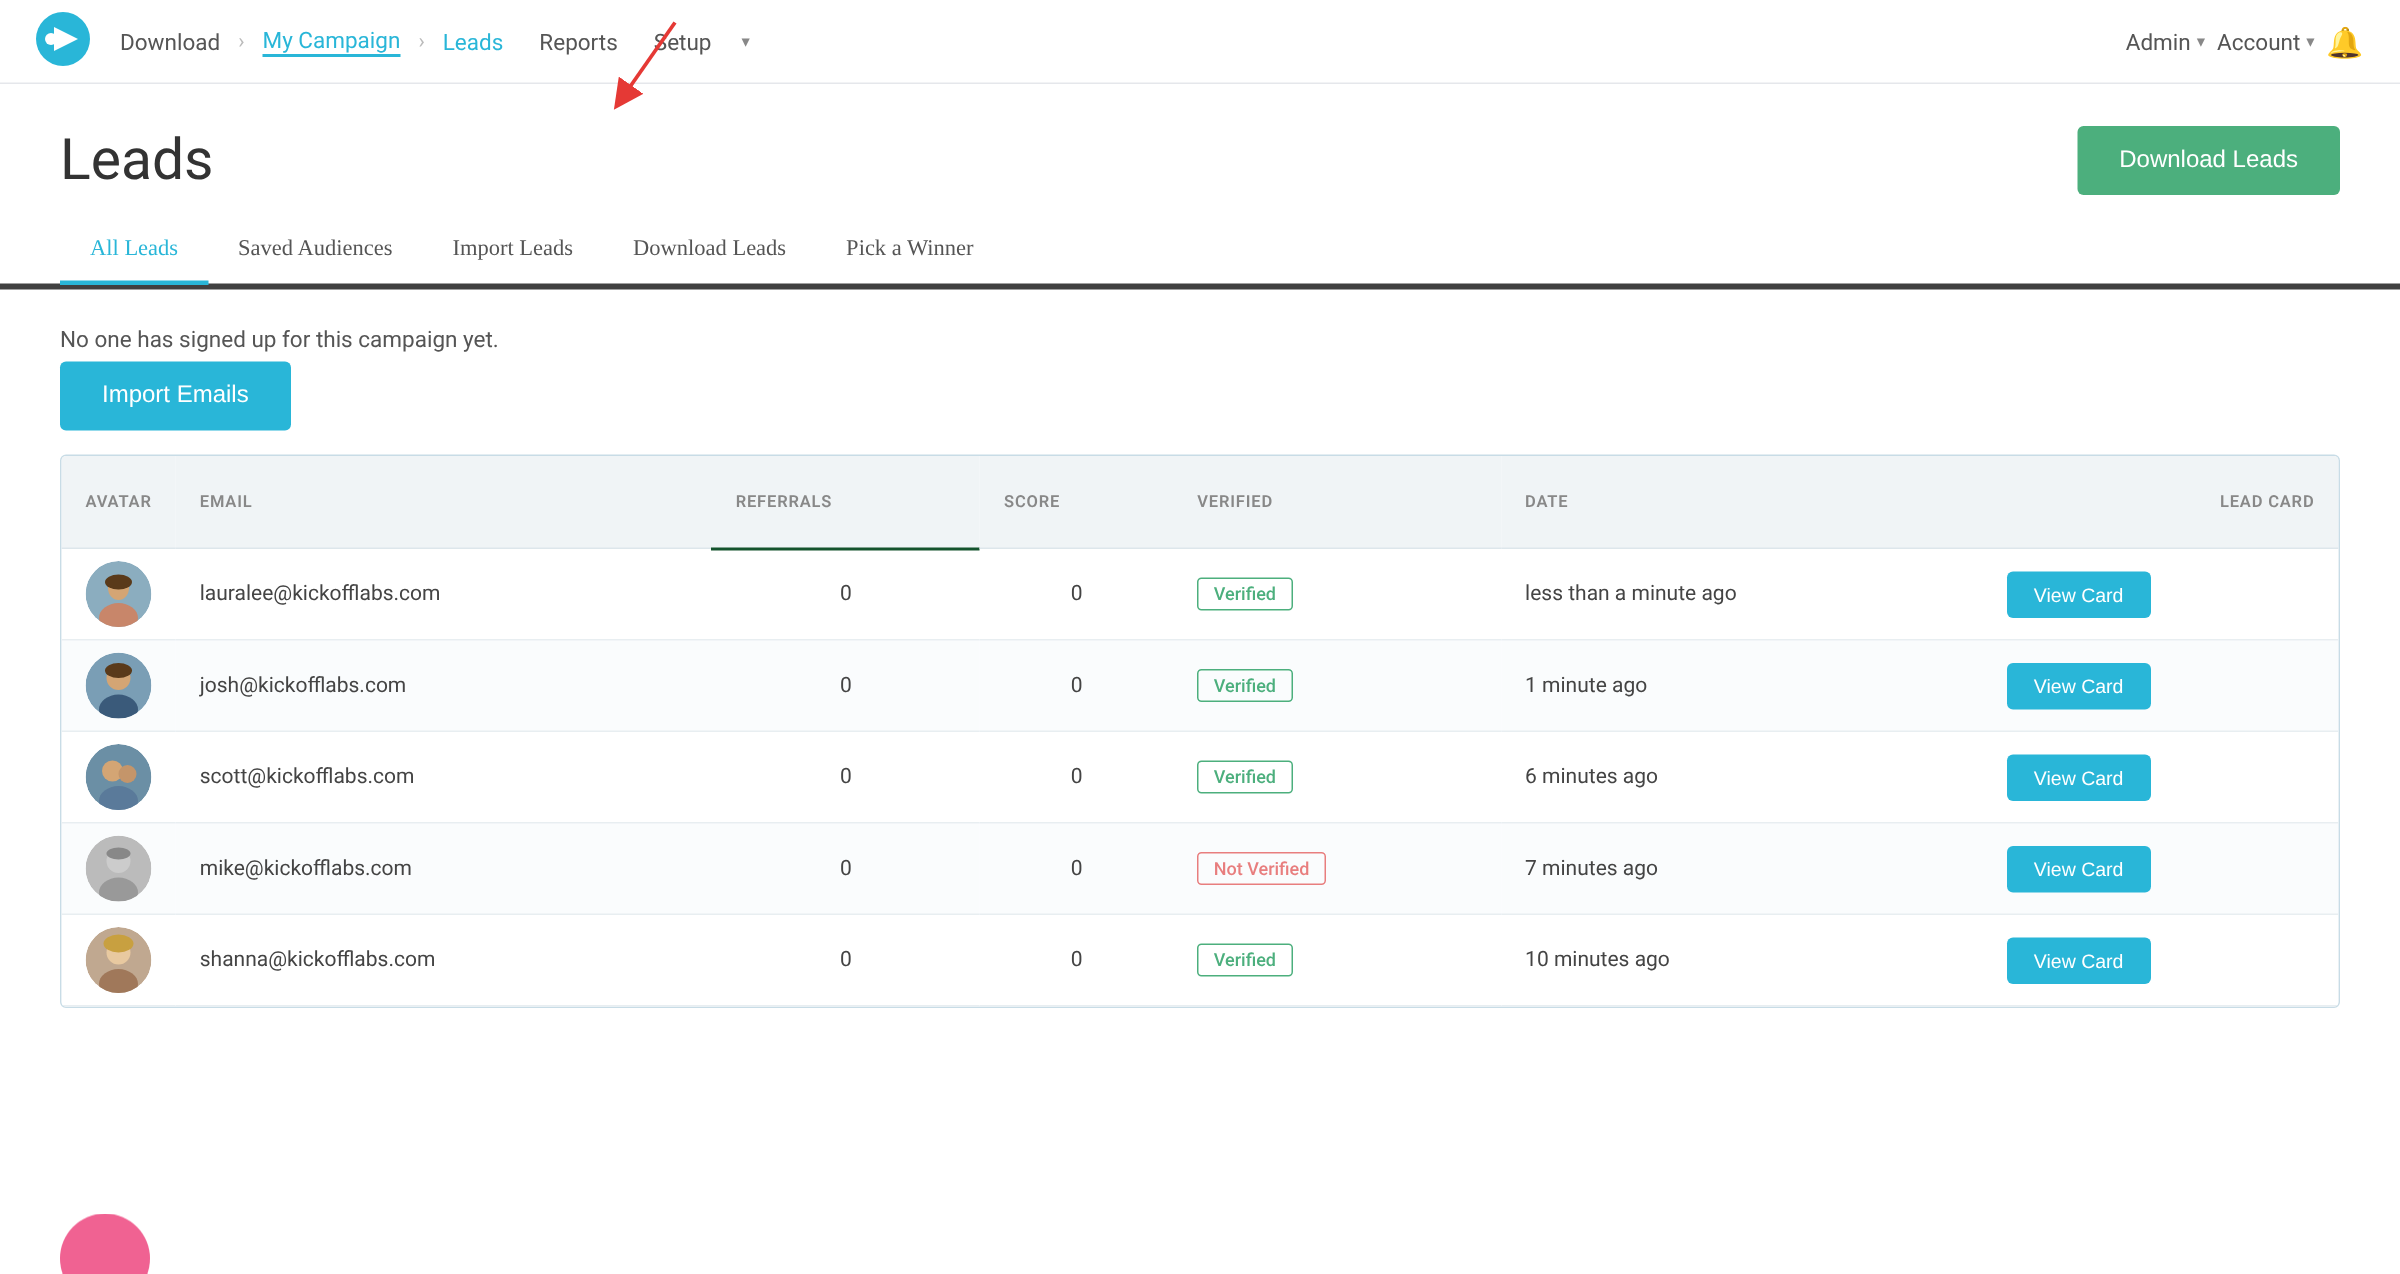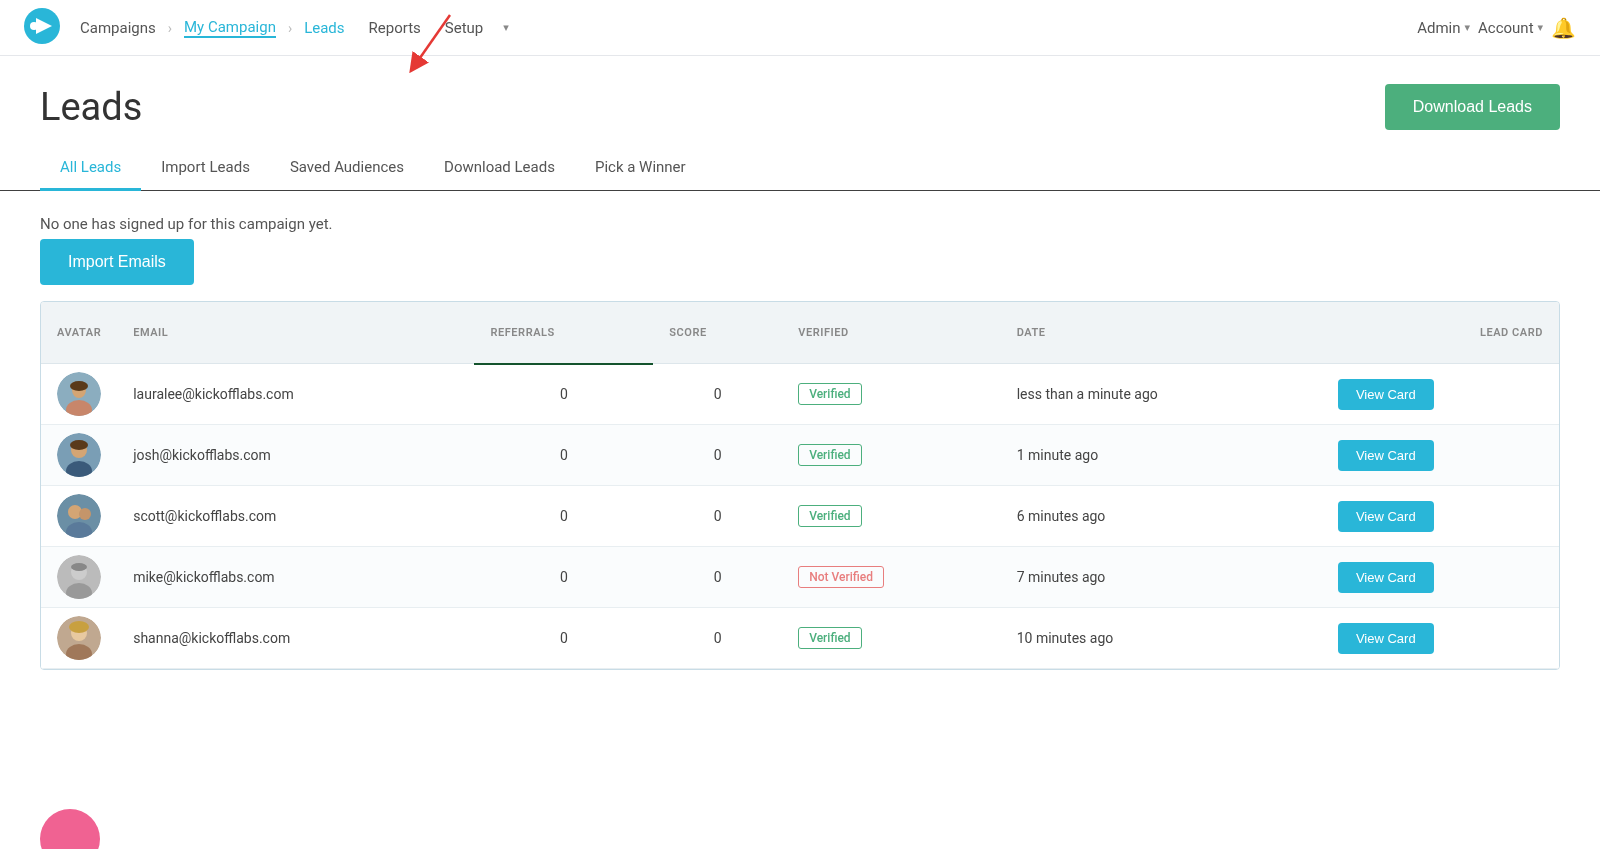--- a/index.html
+++ b/index.html
@@ -20,21 +20,21 @@
 <body>
 
 <nav style="display:flex;align-items:center;height:56px;border-bottom:1px solid #e5e7eb;padding:0 24px;gap:8px;position:relative;">
   <div style="margin-right:12px;">
     <svg width="36" height="36" viewBox="0 0 36 36">
       <circle cx="18" cy="18" r="18" fill="#29b6d8"></circle>
       <polygon points="12,10 28,18 12,26" fill="white"></polygon>
       <circle cx="10" cy="18" r="4" fill="white"></circle>
     </svg>
   </div>
-  <span style="color:#555;font-size:15px;cursor:pointer;">Campaigns</span>
+  <span style="color:#555;font-size:15px;cursor:pointer;">Download</span>
   <span style="color:#bbb;margin:0 4px;">›</span>
   <span style="color:#29b6d8;font-size:15px;cursor:pointer;border-bottom:2px solid #29b6d8;">My Campaign</span>
   <span style="color:#bbb;margin:0 4px;">›</span>
   <span style="color:#29b6d8;font-size:15px;cursor:pointer;">Leads</span>
   <span style="color:#555;font-size:15px;cursor:pointer;margin-left:16px;">Reports</span>
   <span style="color:#555;font-size:15px;cursor:pointer;margin-left:16px;display:flex;align-items:center;gap:20px;">
     <span>Setup</span>
     <span style="font-size:11px;color:#888;">▾</span>
   </span>
 
@@ -57,24 +57,24 @@
     <span style="font-size:11px;color:#888;">▾</span>
   </div>
   <div style="font-size:20px;color:#ccc;cursor:pointer;">🔔</div>
 </nav>
 
 <div style="display:flex;align-items:center;justify-content:space-between;padding:28px 40px 16px 40px;">
   <h1 style="font-size:38px;font-weight:400;color:#333;">Leads</h1>
   <button style="background:#4caf7d;color:#fff;border:none;border-radius:4px;padding:14px 28px;font-size:16px;cursor:pointer;font-weight:500;">Download Leads</button>
 </div>
 
-<div style="display:flex;border-bottom:1px solid #404040;padding:0 40px;">
+<div style="display:flex;border-bottom:4px solid #404040;padding:0 40px;font-family:Liberation Serif, serif;">
   <div style="padding:12px 20px;font-size:15px;cursor:pointer;color:#29b6d8;border-bottom:3px solid #29b6d8;margin-bottom:-1px;">All Leads</div>
+  <div style="padding:12px 20px;font-size:15px;cursor:pointer;color:#555;border-bottom:3px solid transparent;margin-bottom:-1px;">Saved Audiences</div>
   <div style="padding:12px 20px;font-size:15px;cursor:pointer;color:#555;border-bottom:3px solid transparent;margin-bottom:-1px;">Import Leads</div>
-  <div style="padding:12px 20px;font-size:15px;cursor:pointer;color:#555;border-bottom:3px solid transparent;margin-bottom:-1px;">Saved Audiences</div>
   <div style="padding:12px 20px;font-size:15px;cursor:pointer;color:#555;border-bottom:3px solid transparent;margin-bottom:-1px;">Download Leads</div>
   <div style="padding:12px 20px;font-size:15px;cursor:pointer;color:#555;border-bottom:3px solid transparent;margin-bottom:-1px;">Pick a Winner</div>
 </div>
 
 <div style="padding:24px 40px;">
   <p style="color:#555;font-size:15px;margin-bottom:6px;">No one has signed up for this campaign yet.</p>
 
   <div style="display:flex;justify-content:flex-start;margin-bottom:16px;">
     <button style="background:#29b6d8;color:#fff;border:none;border-radius:4px;padding:14px 28px;font-size:16px;cursor:pointer;font-weight:500;">Import Emails</button>
   </div>

